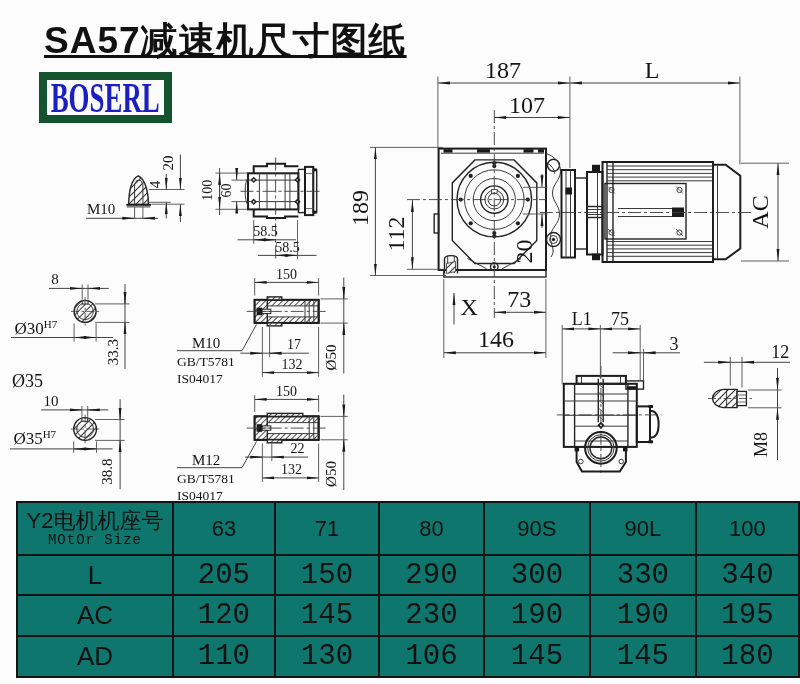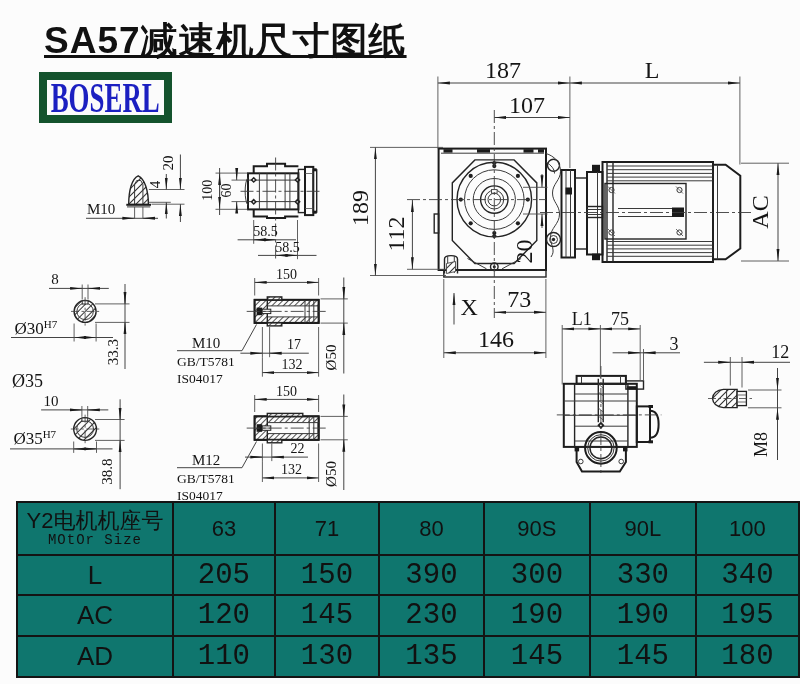--- a/index.html
+++ b/index.html
@@ -554,39 +554,39 @@
     <td class="colhead">71</td>
     <td class="colhead">80</td>
     <td class="colhead">90S</td>
     <td class="colhead">90L</td>
     <td class="colhead">100</td>
   </tr>
   <tr style="height:40px">
     <td class="rowlabel">L</td>
     <td class="val">205</td>
     <td class="val">150</td>
-    <td class="val">390</td>
+    <td class="val">290</td>
     <td class="val">300</td>
     <td class="val">330</td>
     <td class="val">340</td>
   </tr>
   <tr style="height:41px">
     <td class="rowlabel">AC</td>
     <td class="val">120</td>
     <td class="val">145</td>
     <td class="val">230</td>
     <td class="val">190</td>
     <td class="val">190</td>
     <td class="val">195</td>
   </tr>
   <tr style="height:41px">
     <td class="rowlabel">AD</td>
     <td class="val">110</td>
     <td class="val">130</td>
-    <td class="val">135</td>
+    <td class="val">106</td>
     <td class="val">145</td>
     <td class="val">145</td>
     <td class="val">180</td>
   </tr>
 </tbody>
     </table>
 
 </div>
 
 </body></html>

